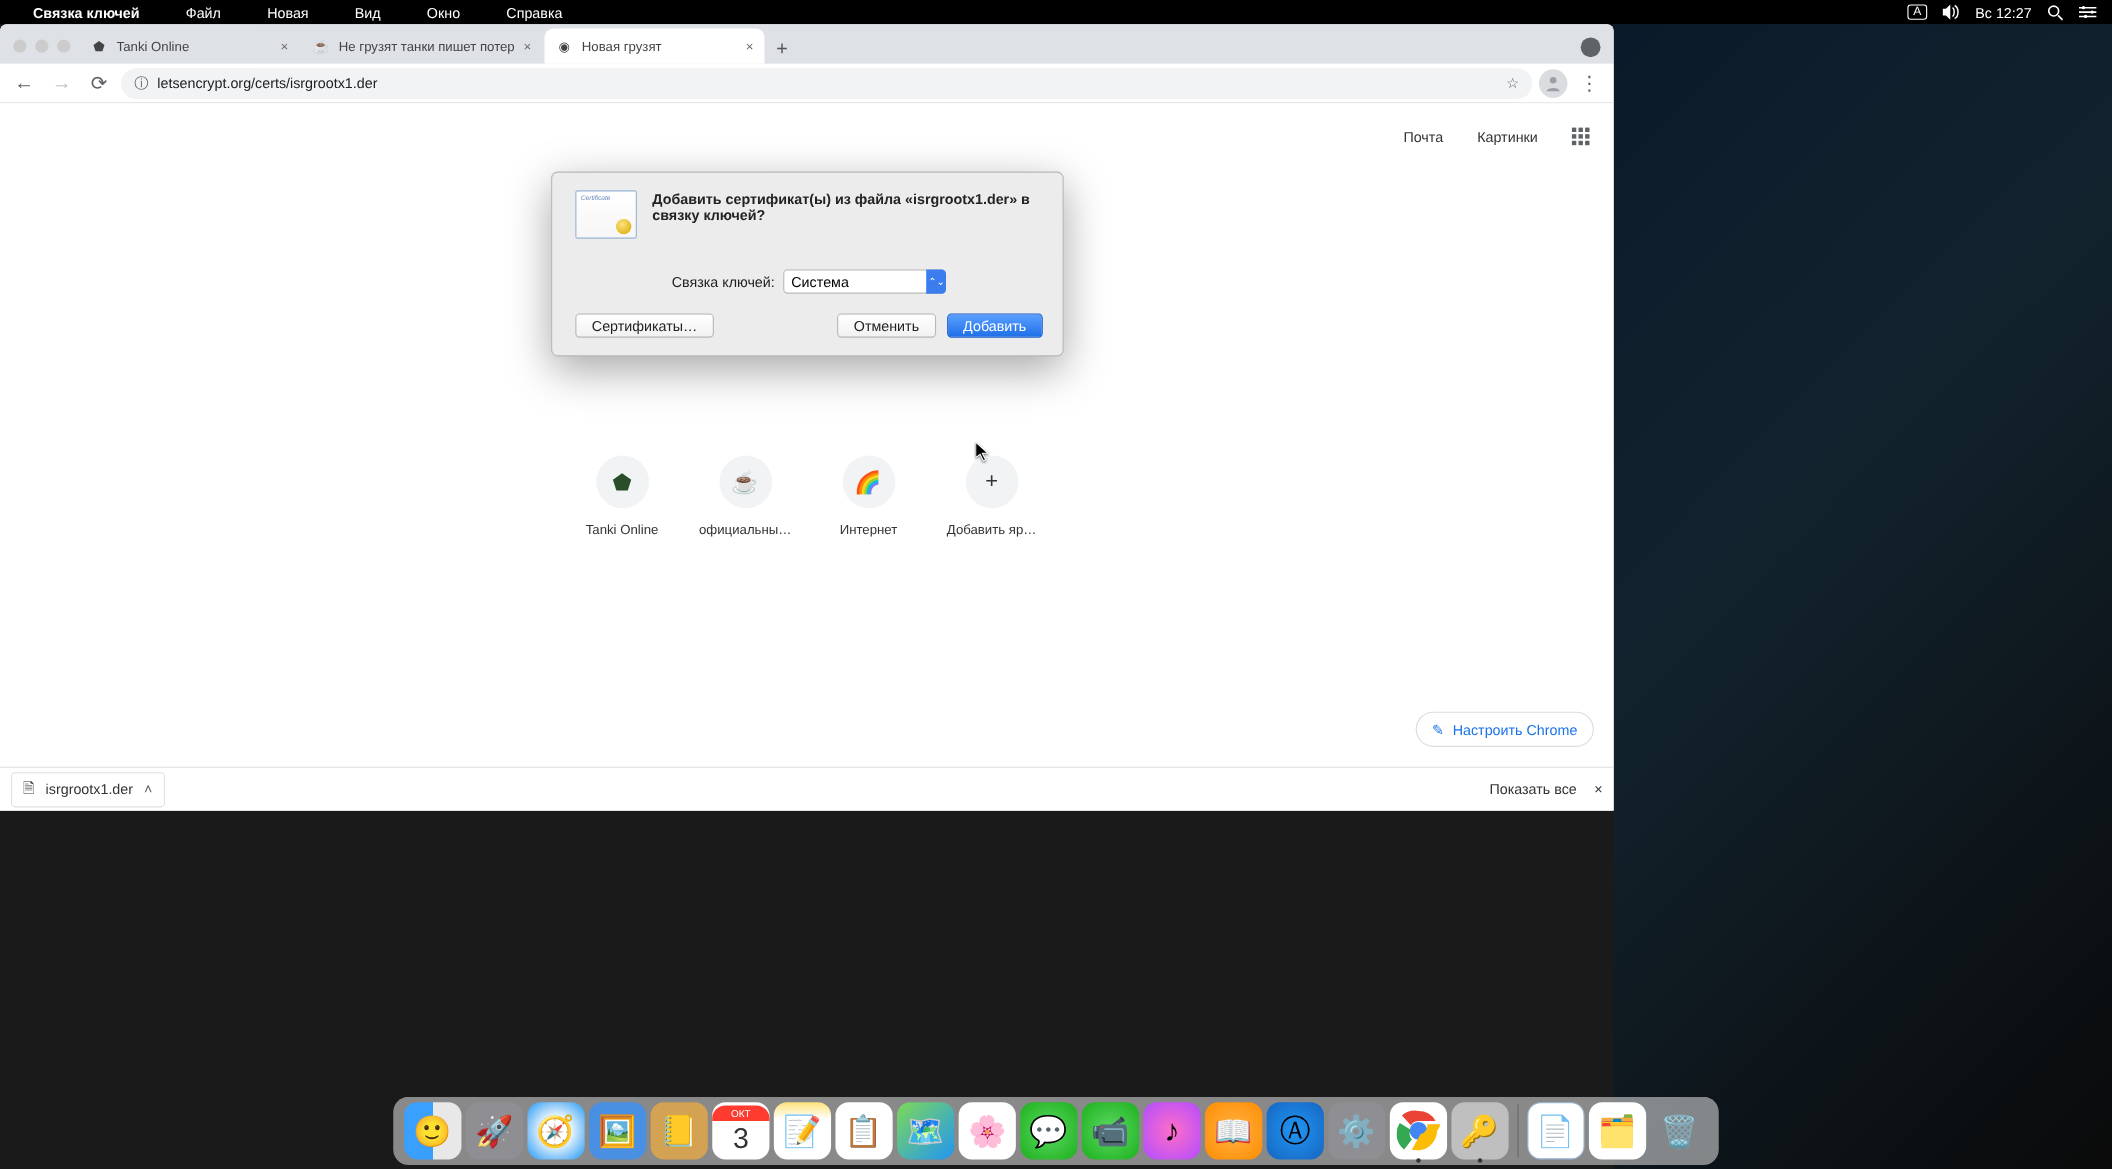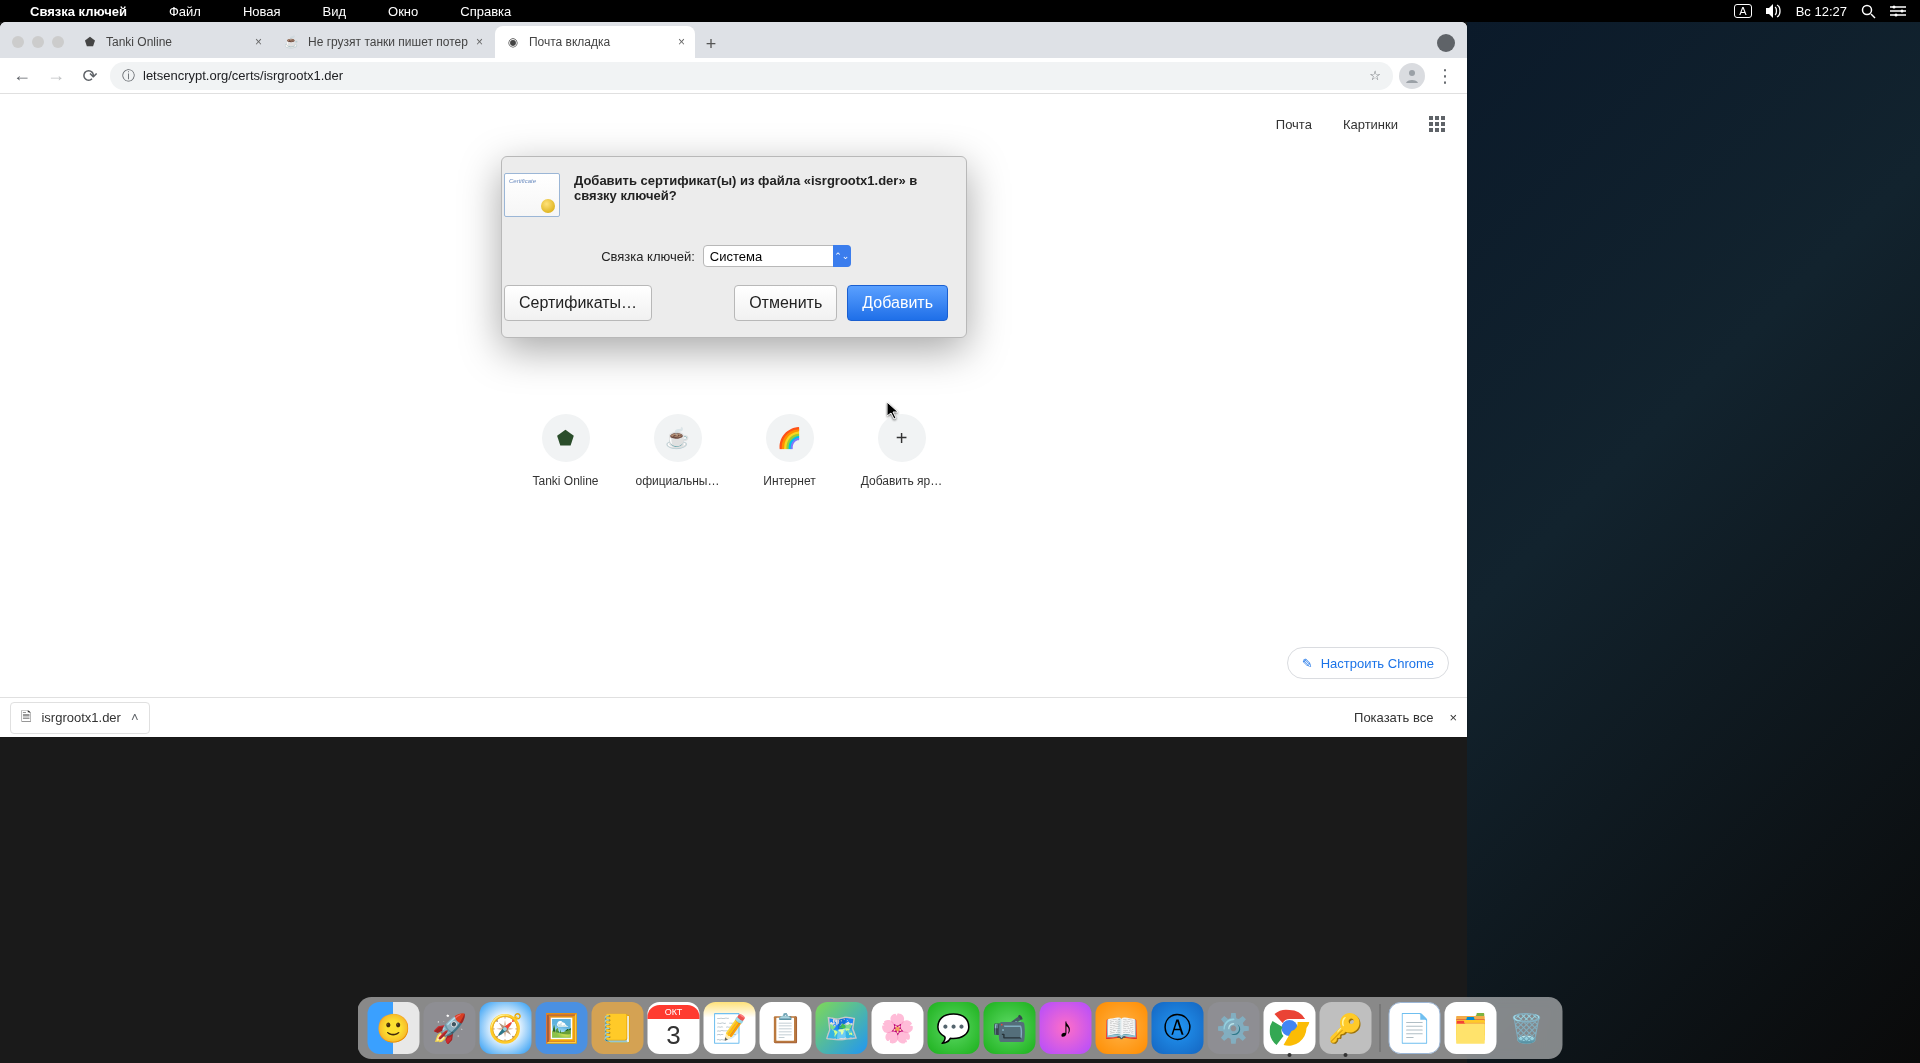--- a/index.html
+++ b/index.html
@@ -58,34 +58,34 @@
 #downloads .right { margin-left: auto; display: flex; align-items: center; gap: 16px; }
 
 
 #modal { position: absolute; top: 134px; left: 501px; width: 466px; background: #ececec; border: 1px solid #b8b8b8; border-radius: 6px; box-shadow: 0 12px 40px rgba(0,0,0,0.35); font-size: 13px; color: #222; }
 #modal .titlebar { height: 24px; display: flex; align-items: center; padding: 0 8px; border-bottom: 1px solid #d4d4d4; }
 #modal .titlebar .tl2 { width: 12px; height: 12px; border-radius: 50%; margin-right: 8px; }
 #modal .titlebar .red { background: #ff5f57; }
 #modal .titlebar .yel { background: #c6c6c6; }
 #modal .titlebar .grn { background: #c6c6c6; }
 #modal .titlebar .title { flex: 1; text-align: center; font-size: 13px; color: #4a4a4a; margin-right: 36px; }
-#modal .body { padding: 16px 18px 16px 2px; }
+#modal .body { padding: 16px 18px 16px 21px; }
 #modal .row1 { display: flex; gap: 14px; }
 .cert-icon { width: 56px; height: 44px; background: linear-gradient(#fff,#f6f6f6); border: 1px solid #9bb6d6; border-radius: 2px; position: relative; flex-shrink: 0; }
 .cert-icon::after { content: ""; position: absolute; right: 4px; bottom: 3px; width: 14px; height: 14px; border-radius: 50%; background: radial-gradient(circle at 40% 35%, #ffe27a, #d4a500); }
 .cert-icon::before { content: "Certificate"; position: absolute; top: 4px; left: 4px; font-size: 6px; font-style: italic; color: #6a8bbf; }
 #modal .msg { flex: 1; }
 #modal .msg .bold { font-weight: 600; margin-bottom: 10px; }
 #modal .msg .desc { line-height: 1.35; color: #333; }
 #modal .kc-row { display: flex; align-items: center; justify-content: center; gap: 8px; margin-top: 28px; }
 #modal select { height: 22px; width: 148px; background: #fff; border: 1px solid #b8b8b8; border-radius: 4px; font-size: 13px; padding: 0 6px; appearance: none; }
 .sel-wrap { position: relative; }
 .sel-wrap .arrow { position: absolute; right: 0; top: 0; width: 18px; height: 22px; background: #3b7ded; border-radius: 0 4px 4px 0; display: flex; align-items: center; justify-content: center; color: #fff; font-size: 9px; pointer-events: none; }
 #modal .btns { display: flex; align-items: center; margin-top: 18px; }
-.mac-btn { height: 36px; padding: 0 14px; background: linear-gradient(#fff,#f1f1f1); border: 1px solid #b8b8b8; border-radius: 4px; font-size: 16px; color: #222; display: inline-flex; align-items: center; }
+.mac-btn { height: 22px; padding: 0 14px; background: linear-gradient(#fff,#f1f1f1); border: 1px solid #b8b8b8; border-radius: 4px; font-size: 13px; color: #222; display: inline-flex; align-items: center; }
 .mac-btn.primary { background: linear-gradient(#5aa0ff,#1f6fe8); border-color: #1a5fd0; color: #fff; }
 #modal .btns .spacer { flex: 1; }
 #modal .btns .gap { width: 10px; }
 
 #cursor { position: absolute; top: 380px; left: 887px; width: 14px; height: 18px; pointer-events: none; }
 #cursor svg { filter: drop-shadow(0 1px 1px rgba(0,0,0,0.6)); }
 
 
 #dock { position: absolute; bottom: 4px; left: 50%; transform: translateX(-50%); height: 62px; padding: 4px 10px; background: rgba(230,230,230,0.55); border-radius: 14px; display: flex; align-items: center; gap: 4px; backdrop-filter: blur(6px); }
 .dock-icon { width: 52px; height: 52px; border-radius: 12px; display: flex; align-items: center; justify-content: center; font-size: 28px; }
@@ -150,21 +150,21 @@
       <span class="title">Tanki Online</span>
       <span class="close">×</span>
     </div>
     <div class="tab">
       <span class="favicon" style="color:#8a6d3b">☕</span>
       <span class="title">Не грузят танки пишет потер</span>
       <span class="close">×</span>
     </div>
     <div class="tab active">
       <span class="favicon">◉</span>
-      <span class="title">Почта вкладка</span>
+      <span class="title">Новая грузят</span>
       <span class="close">×</span>
     </div>
     <div class="newtab">+</div>
     <div class="right">
       <div class="incog"></div>
     </div>
   </div>
 
   <div id="toolbar">
     <div class="navbtn">←</div>

